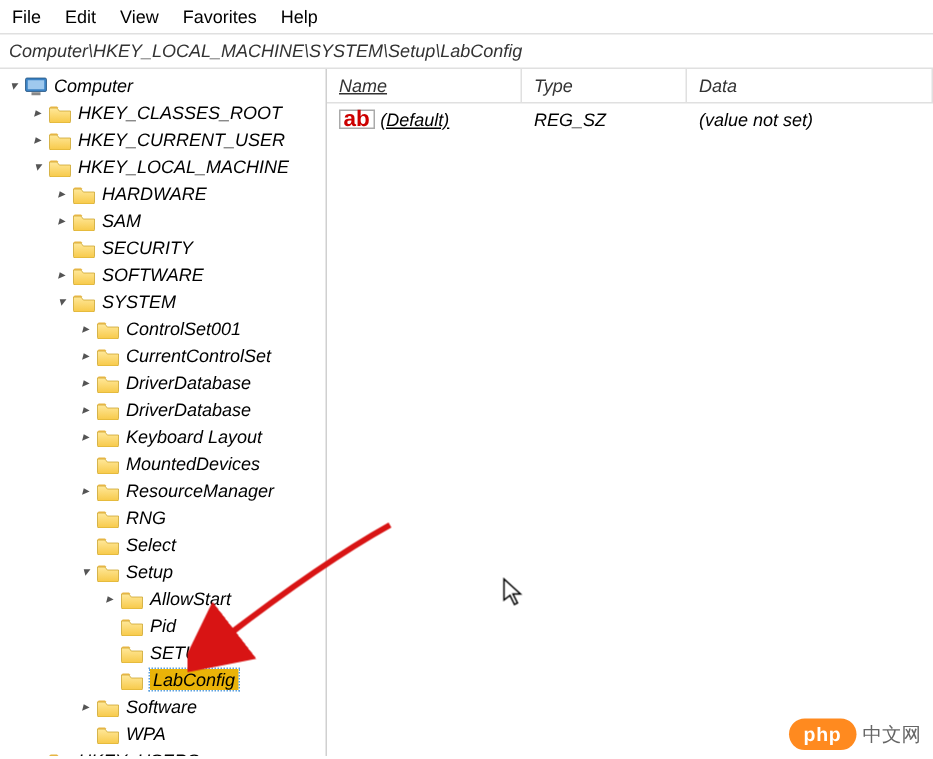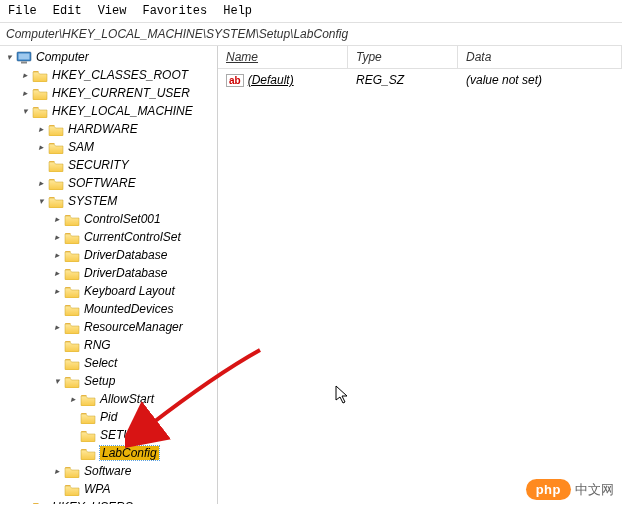--- a/index.html
+++ b/index.html
@@ -11,21 +11,20 @@
     width: 622px;
     height: 506px;
     overflow: hidden;
     position: relative;
   }
   .menubar {
     display: flex;
     gap: 16px;
     padding: 4px 8px;
     border-bottom: 1px solid #e0e0e0;
-    font-family: Liberation Mono, monospace;
   }
   .menubar span { cursor: default; }
   .pathbar {
     padding: 4px 6px;
     border-bottom: 1px solid #e0e0e0;
     font-style: italic;
     color: #333;
   }
   .main {
     display: flex;
@@ -87,21 +86,21 @@
   .col-type { width: 110px; }
   .col-data { flex: 1; }
   .list-row {
     display: flex;
     padding: 2px 0;
     font-style: italic;
   }
   .list-row > div { padding: 2px 8px; }
   .ab-icon {
     display: inline-block;
-    font-size: 10px;
+    font-size: 15px;
     font-weight: bold;
     color: #c00;
     border: 1px solid #aaa;
     padding: 0 2px;
     margin-right: 4px;
     background: #fff;
     font-style: normal;
     line-height: 11px;
   }
   

